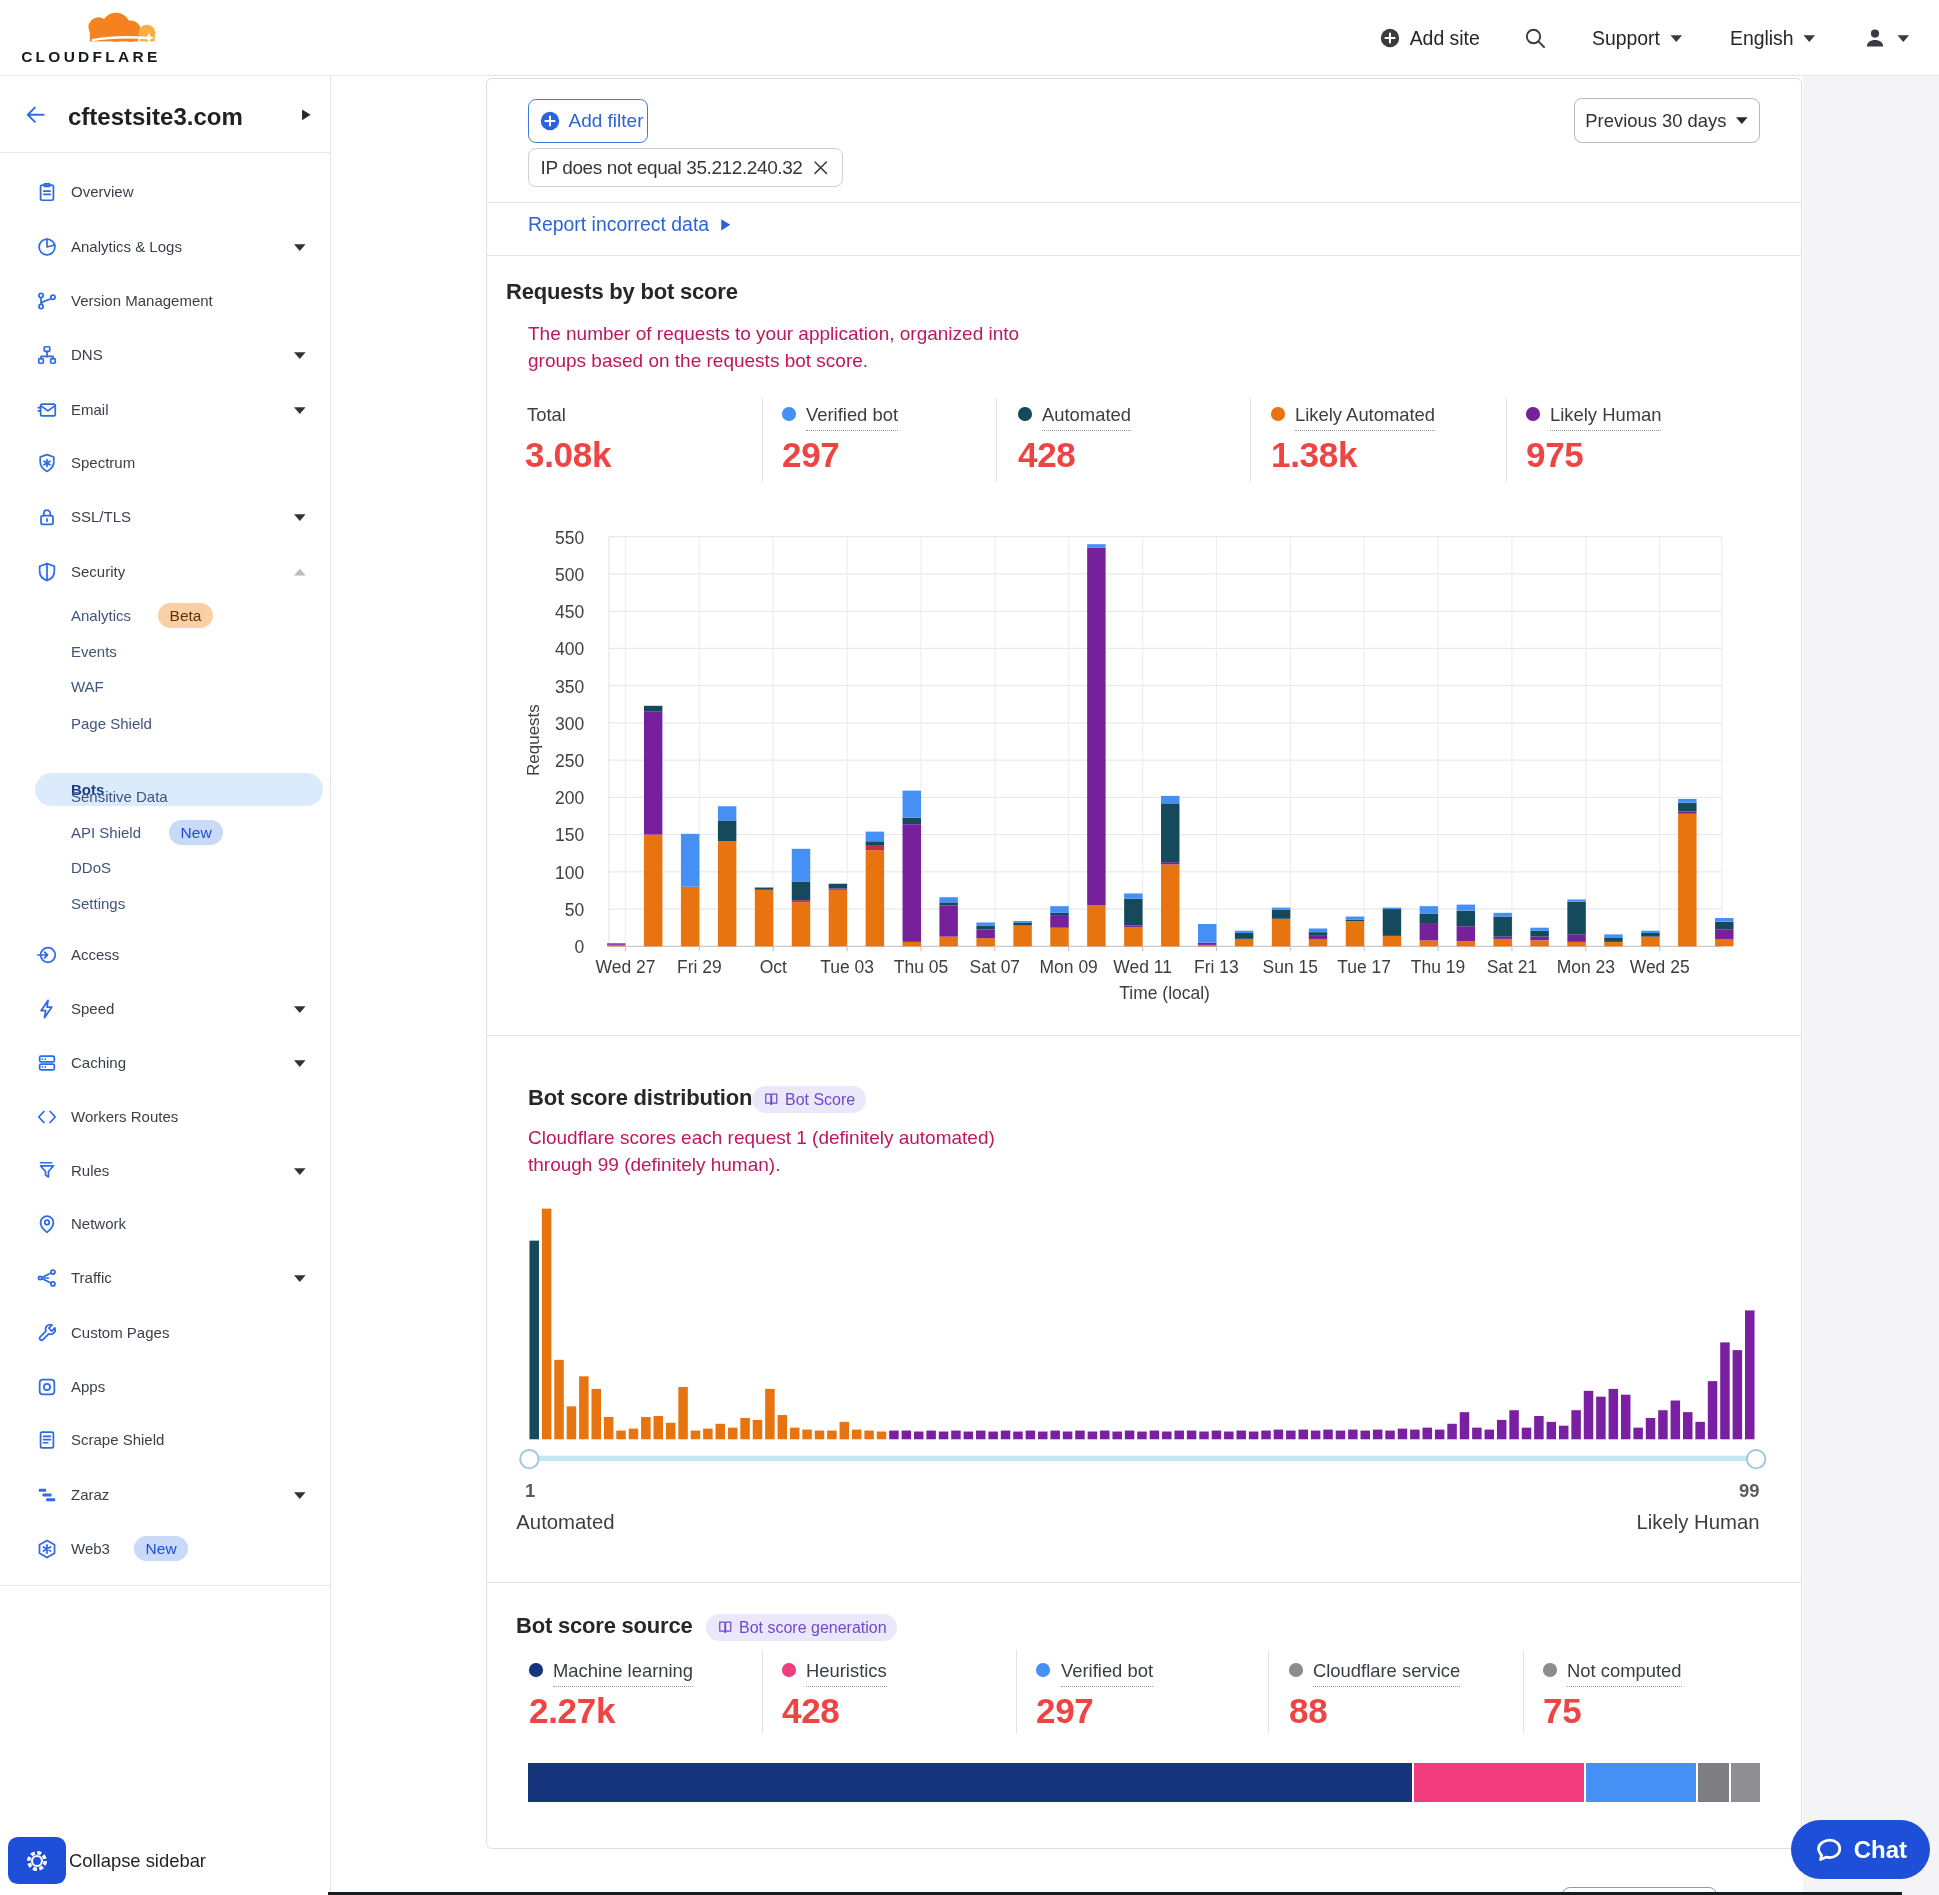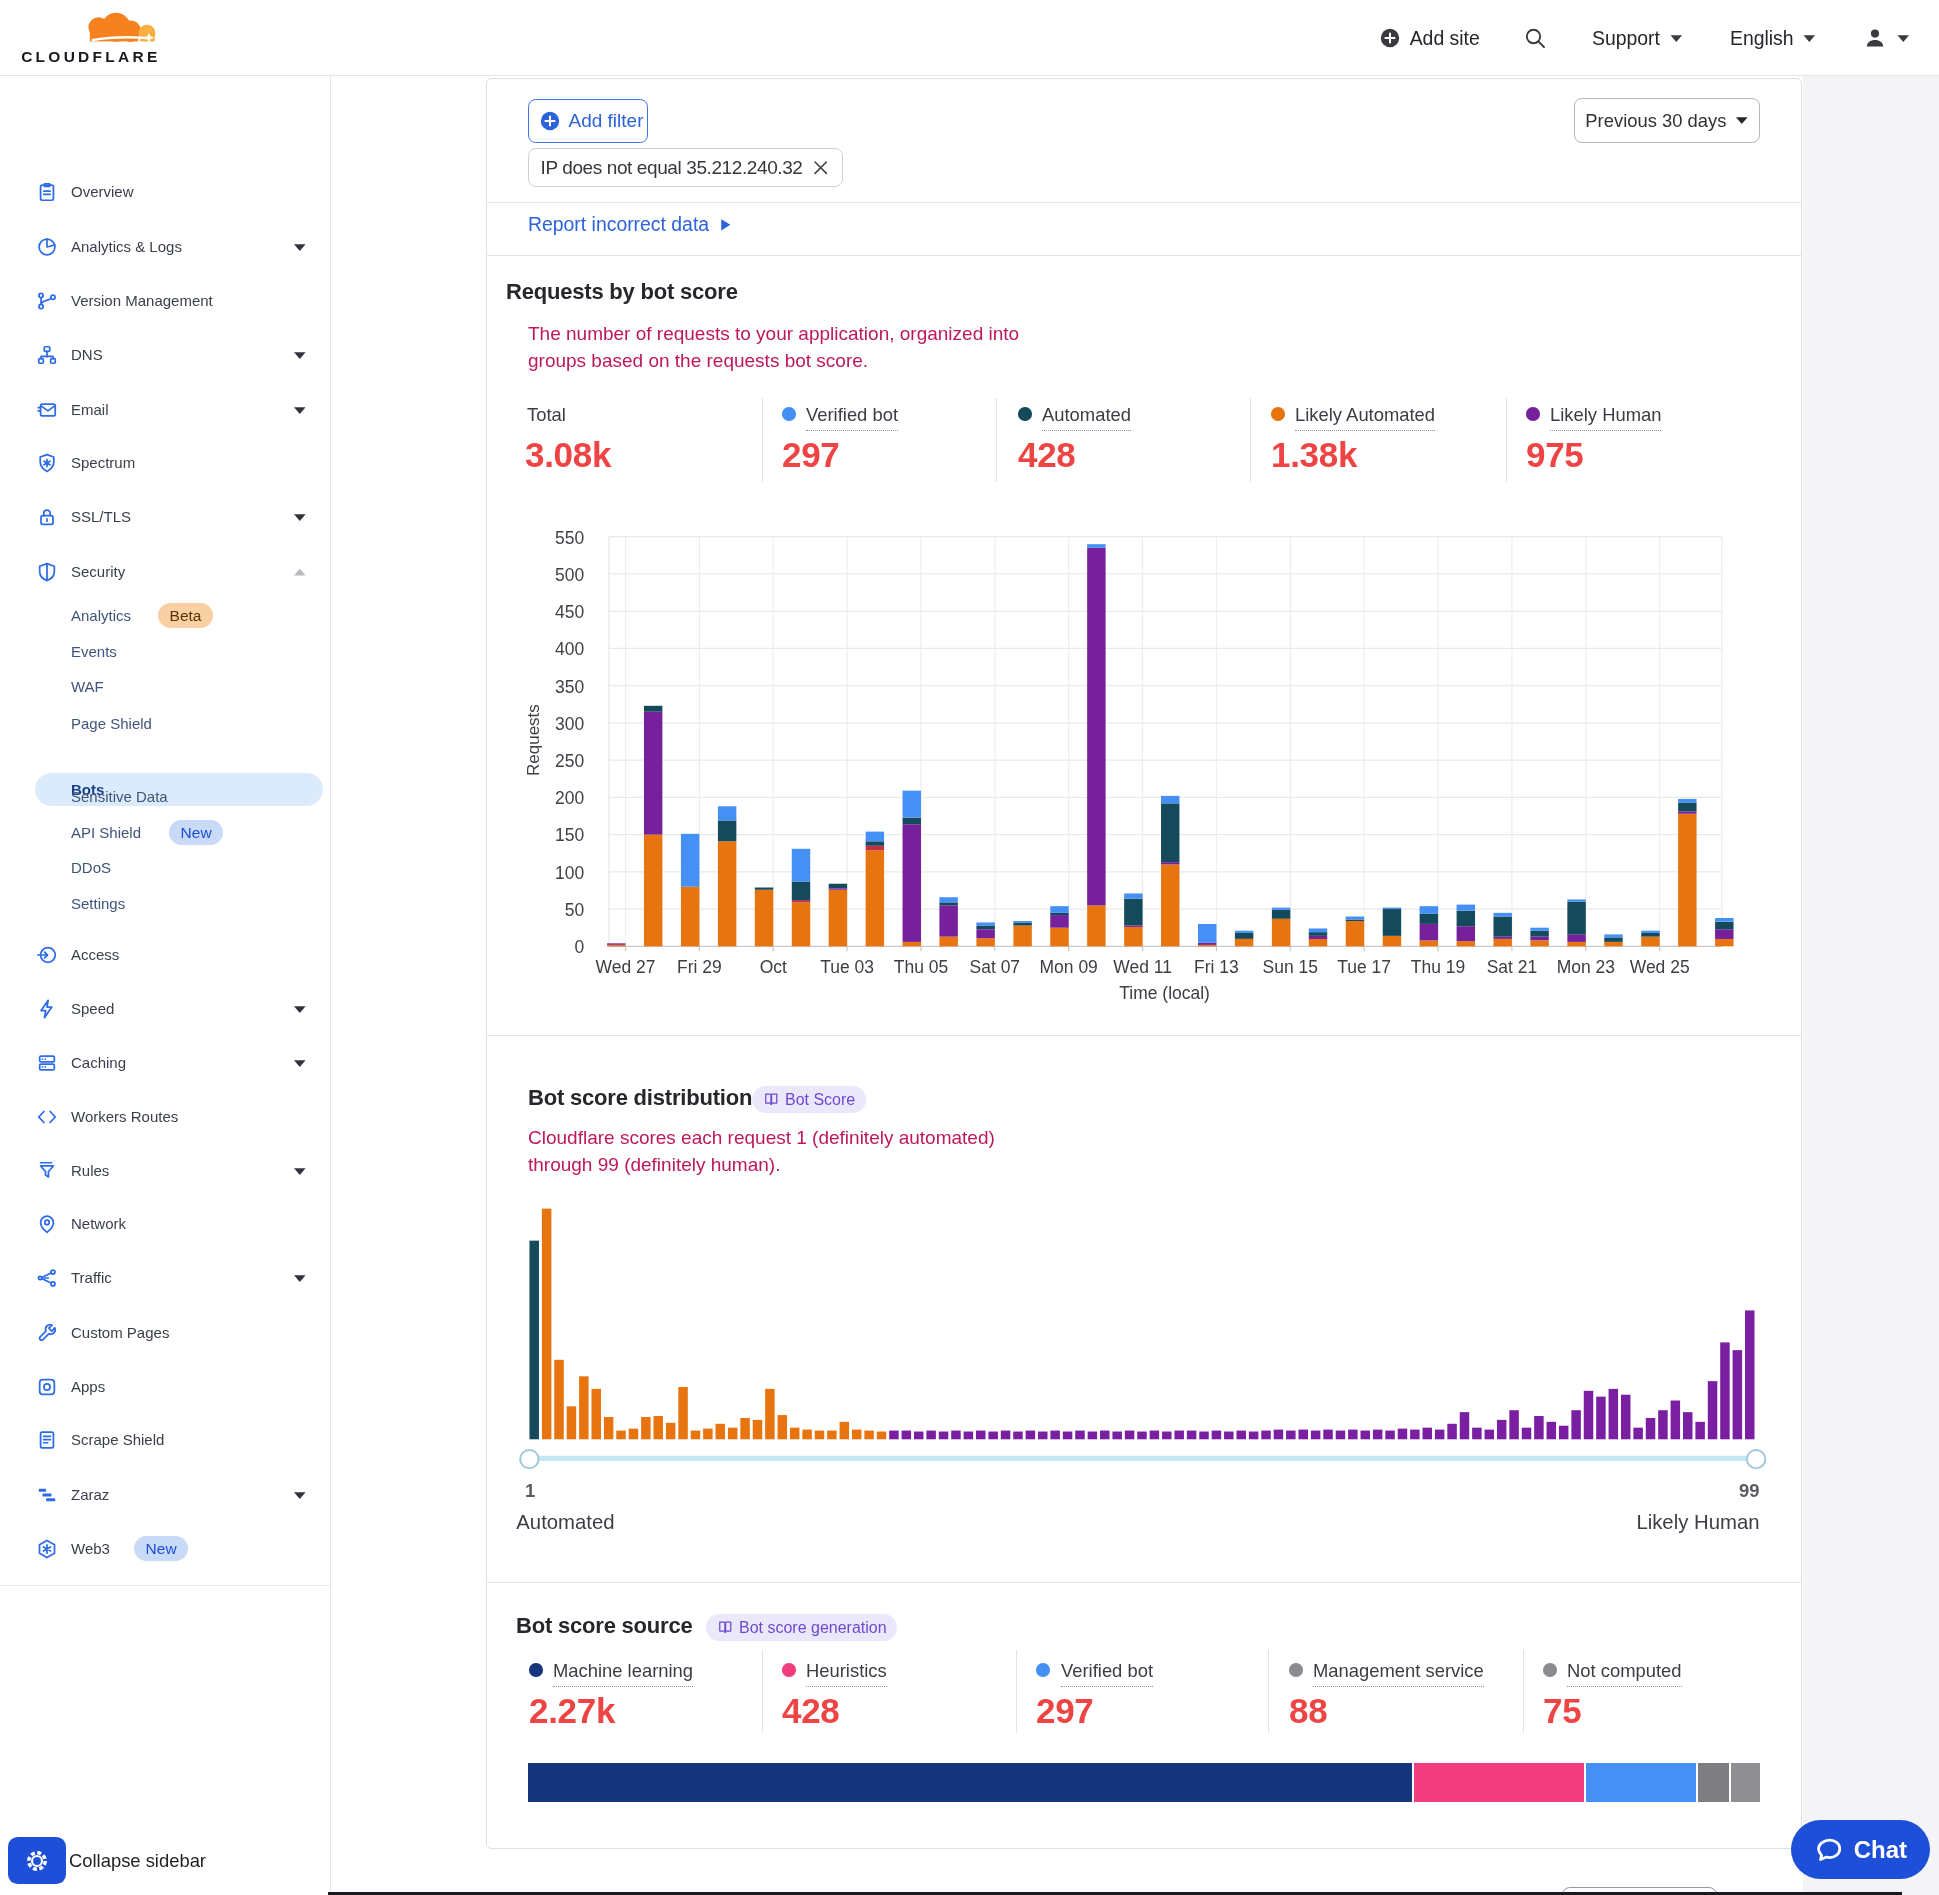--- a/index.html
+++ b/index.html
@@ -89,20 +89,29 @@
         <circle cx="12" cy="7.6" r="4.1" fill="#3a3b40"></circle>
         <path d="M3.8 20.5c0-4.1 3.7-6.6 8.2-6.6s8.2 2.5 8.2 6.6z" fill="#3a3b40"></path>
       </svg>
       <svg width="14.6" height="8.7" viewBox="0 0 14 9">
         <path d="M1 1.2h12L7 8.2z" fill="#3a3b40"></path>
       </svg>
     </div>
 </div>
 
 <div id="sidebar">
+  <div id="siterow">
+    <svg width="19.4" height="17.5" viewBox="0 0 24 22" style="position:absolute;left:26px;top:30px">
+        <path d="M11 2L2 11l9 9M2.5 11H22" fill="none" stroke="#2E6BE6" stroke-width="2.3" stroke-linecap="round" stroke-linejoin="round"></path>
+      </svg>
+    <span id="sitetitle">cftestsite3.com</span>
+    <svg width="10.7" height="13.6" viewBox="0 0 10 12" style="position:absolute;left:301px;top:32px">
+        <path d="M1 1l8 5-8 5z" fill="#26272c"></path>
+      </svg>
+  </div>
   <div style="position:absolute;left:0;top:77px;width:331px;height:1508px">
     <div class="nav-item" style="top:19.4px">
         <span class="nav-ic"><svg width="22" height="22" viewBox="0 0 24 24">
             <rect x="5" y="4.5" width="14" height="16.5" rx="1.8" fill="none" stroke="#2E6BE6" stroke-width="1.9" stroke-linecap="round" stroke-linejoin="round"></rect>
             <path d="M9.2 4.5V3h5.6v3H9.2z" fill="none" stroke="#2E6BE6" stroke-width="1.9" stroke-linecap="round" stroke-linejoin="round"></path>
             <path d="M8.5 11h7M8.5 14.5h7" fill="none" stroke="#2E6BE6" stroke-width="1.9" stroke-linecap="round" stroke-linejoin="round"></path>
           </svg></span>
         <span class="nav-lb">Overview</span>
       </div>
 <div class="nav-item" style="top:74px">
@@ -677,21 +686,21 @@
 <div class="dot" style="left:529px;top:1663px;background:#16357C"></div>
 <div class="stat-lb dotted" style="left:553px;top:1660px">Machine learning</div>
 <div class="stat-num" style="left:529px;top:1691px">2.27k</div>
 <div class="dot" style="left:782px;top:1663px;background:#F13D7D"></div>
 <div class="stat-lb dotted" style="left:806px;top:1660px">Heuristics</div>
 <div class="stat-num" style="left:782px;top:1691px">428</div>
 <div class="dot" style="left:1036px;top:1663px;background:#4590F5"></div>
 <div class="stat-lb dotted" style="left:1061px;top:1660px">Verified bot</div>
 <div class="stat-num" style="left:1036px;top:1691px">297</div>
 <div class="dot" style="left:1289px;top:1663px;background:#8b8b90"></div>
-<div class="stat-lb dotted" style="left:1313px;top:1660px">Management service</div>
+<div class="stat-lb dotted" style="left:1313px;top:1660px">Cloudflare service</div>
 <div class="stat-num" style="left:1289px;top:1691px">88</div>
 <div class="dot" style="left:1543px;top:1663px;background:#8b8b90"></div>
 <div class="stat-lb dotted" style="left:1567px;top:1660px">Not computed</div>
 <div class="stat-num" style="left:1543px;top:1691px">75</div>
 <div id="srcbar">
   <div style="left:0;width:884px;background:#16357C"></div>
   <div style="left:886px;width:170px;background:#F13D7D"></div>
   <div style="left:1058px;width:110px;background:#4590F5"></div>
   <div style="left:1170px;width:31px;background:#7d7d82"></div>
   <div style="left:1203px;width:29px;background:#8e8e93"></div>

